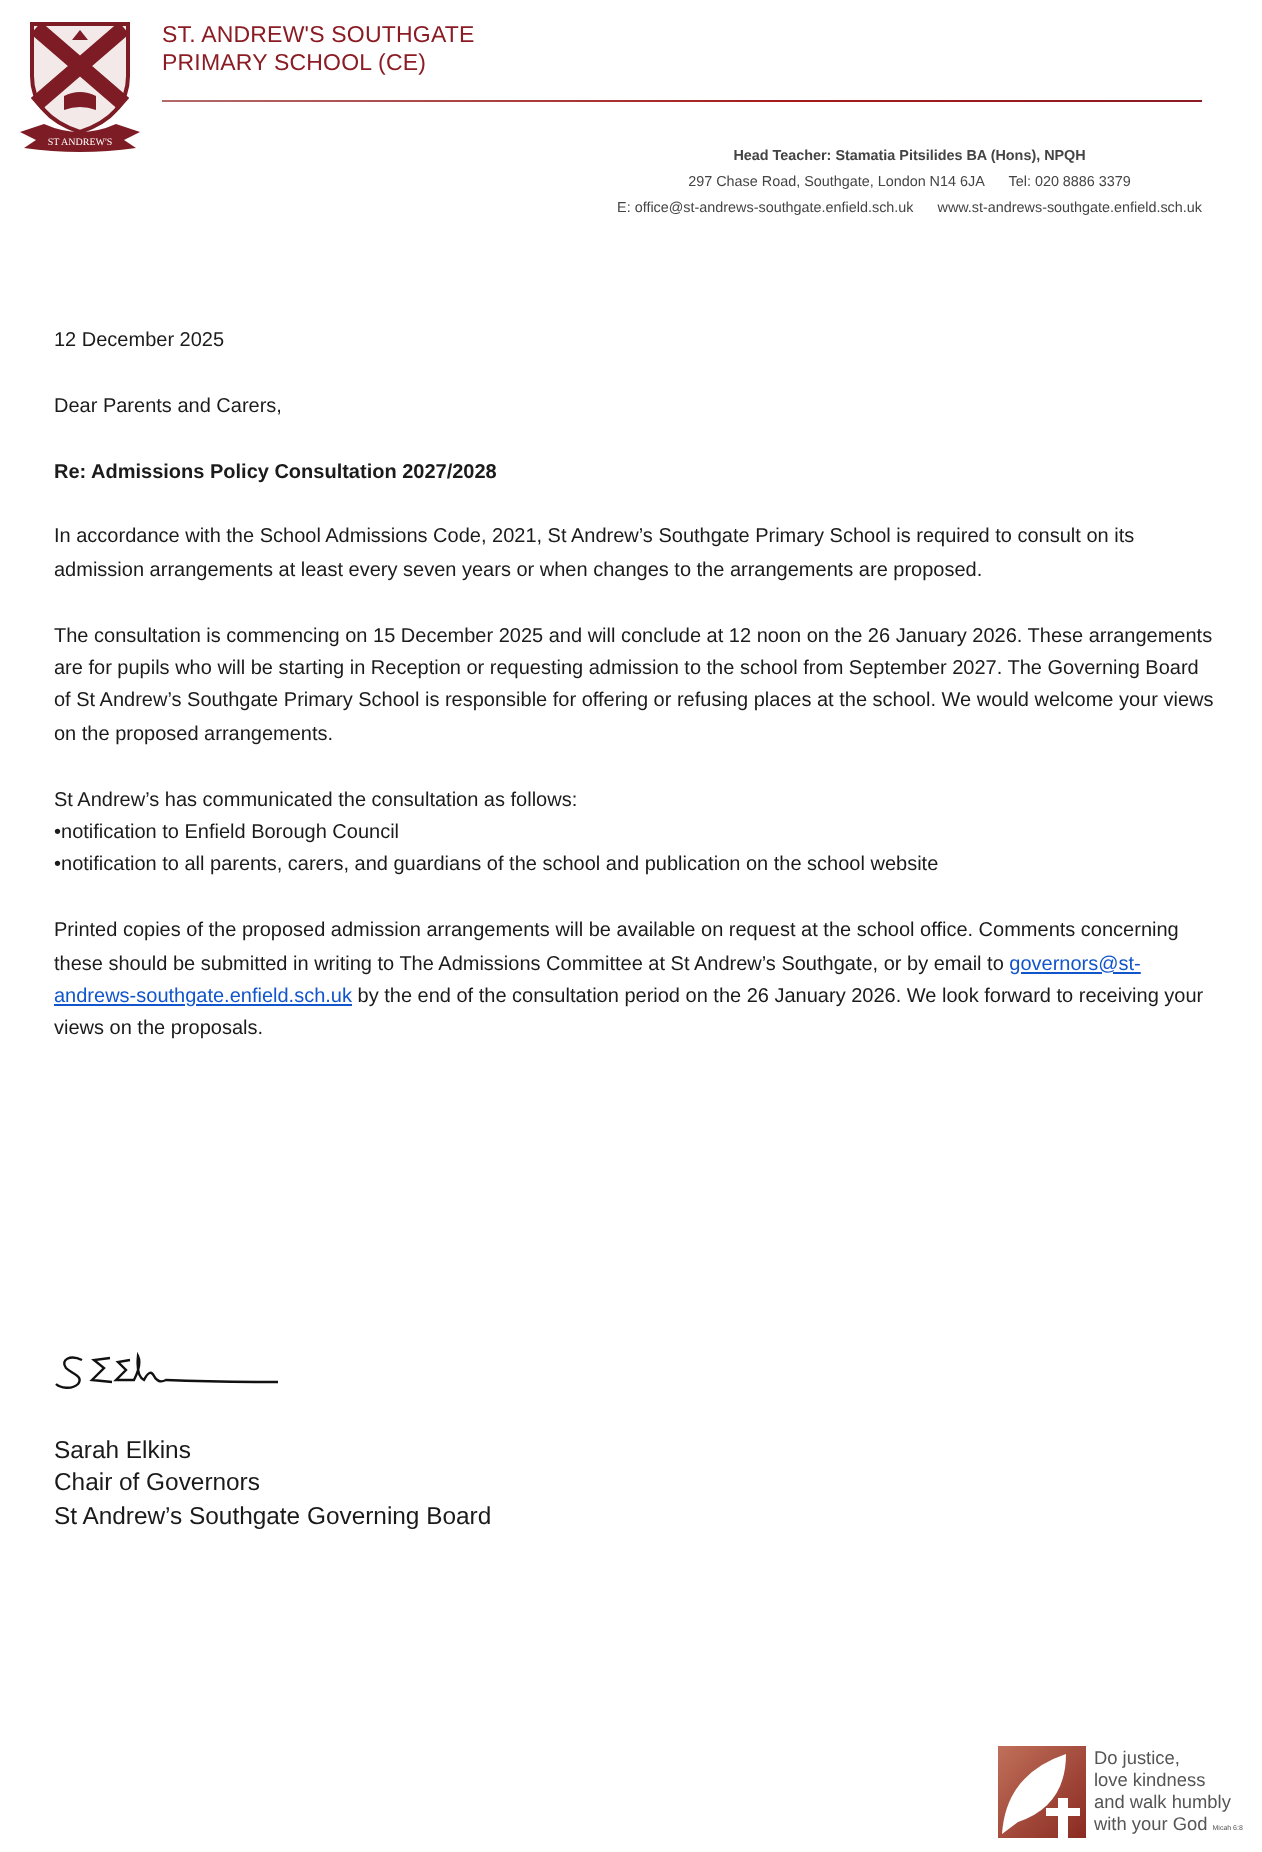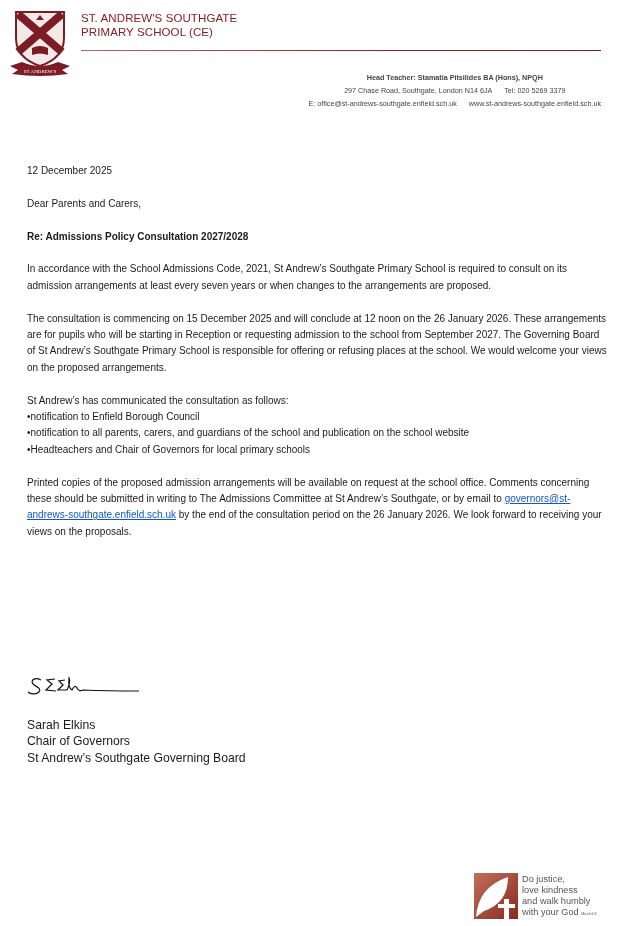--- a/index.html
+++ b/index.html
@@ -16,21 +16,21 @@
   .contact .gap { display: inline-block; width: 10px; }
   .letter { position: absolute; left: 27px; top: 163px; width: 580px;
             font-size: 10px; line-height: 16.4px; color: #1b1b1b; }
   .letter p { margin: 0 0 16.4px 0; }
   .letter .subject { font-weight: bold; }
   .letter ul { list-style: none; margin: 0 0 16.4px 0; padding: 0; }
   .letter li::before { content: "\2022 "; }
   .email-link { color: #1155cc; text-decoration: underline; cursor: pointer; margin-top: 16px; }
   .signature { position: absolute; left: 27px; top: 674px; width: 115px; height: 26px; }
   .signoff { position: absolute; left: 27px; top: 717px; font-size: 12.2px; line-height: 16.4px; }
-  .footer-logo { position: absolute; left: 474px; top: 873px; width: 130px; height: 46px; }
+  .footer-logo { position: absolute; left: 499px; top: 873px; width: 130px; height: 46px; }
   .footer-mark { position: absolute; left: 0; top: 0; width: 44px; height: 46px; }
   .footer-text { position: absolute; left: 48px; top: 1px; font-size: 9.2px; line-height: 11px; color: #555; }
   .footer-text .ref { font-size: 3.5px; }
 </style>
 </head>
 <body>
 
 <svg class="crest" viewBox="0 0 64 68">
   <path d="M8 4 H56 V30 C56 46 44 54 32 58 C20 54 8 46 8 30 Z" fill="#f3e9e9" stroke="#7d1c24" stroke-width="2"></path>
   <path d="M10 6 L54 44 M54 6 L10 44" stroke="#7d1c24" stroke-width="8"></path>
@@ -46,39 +46,38 @@
 </div>
 <div class="head-rule"></div>
 
 <div class="contact">
   <div>
     <span class="b">Head Teacher:</span>
     <span class="b">Stamatia Pitsilides BA (Hons), NPQH</span>
   </div>
   <div>
     <span>297 Chase Road, Southgate, London N14 6JA</span><span class="gap"></span>
-    <span>Tel: 020 5269 3379</span>
+    <span>Tel: 020 8886 3379</span>
   </div>
   <div>
     <span>E: office@st-andrews-southgate.enfield.sch.uk</span><span class="gap"></span>
     <span>www.st-andrews-southgate.enfield.sch.uk</span>
   </div>
 </div>
 
 <div class="letter">
   <p>12 December 2025</p>
   <p>Dear Parents and Carers,</p>
   <p class="subject">Re: Admissions Policy Consultation 2027/2028</p>
   <p>In accordance with the School Admissions Code, 2021, St Andrew’s Southgate Primary School is required to consult on its admission arrangements at least every seven years or when changes to the arrangements are proposed.</p>
   <p>The consultation is commencing on 15 December 2025 and will conclude at 12 noon on the 26 January 2026. These arrangements are for pupils who will be starting in Reception or requesting admission to the school from September 2027. The Governing Board of St Andrew’s Southgate Primary School is responsible for offering or refusing places at the school. We would welcome your views on the proposed arrangements.</p>
   <div>St Andrew’s has communicated the consultation as follows:</div>
   <ul>
     <li>notification to Enfield Borough Council</li>
     <li>notification to all parents, carers, and guardians of the school and publication on the school website</li>
-    <li>Headteachers and Chair of Governors for local primary schools</li>
   </ul>
   <p><span>Printed copies of the proposed admission arrangements will be available on request at the school office. Comments concerning these should be submitted in writing to The Admissions Committee at St Andrew’s Southgate, or by email to </span><a class="email-link">governors@st-andrews-southgate.enfield.sch.uk</a><span> by the end of the consultation period on the 26 January 2026. We look forward to receiving your views on the proposals.</span></p>
 </div>
 
 <svg class="signature" viewBox="0 0 115 26">
   <path d="M14 6 C8 3 3 6 6 10 C9 13 15 14 12 18 C9 21 3 20 1 18" fill="none" stroke="#111" stroke-width="1.2"></path>
   <path d="M28 5 L20 6 L25 10 L19 16 L29 17" fill="none" stroke="#111" stroke-width="1.2"></path>
   <path d="M38 6 L32 7 L36 11 L31 16 L40 16 Q44 8 42 4 Q41 14 45 16 Q48 10 50 14 Q52 18 56 16 Q80 17 112 17" fill="none" stroke="#111" stroke-width="1.2"></path>
 </svg>
 

